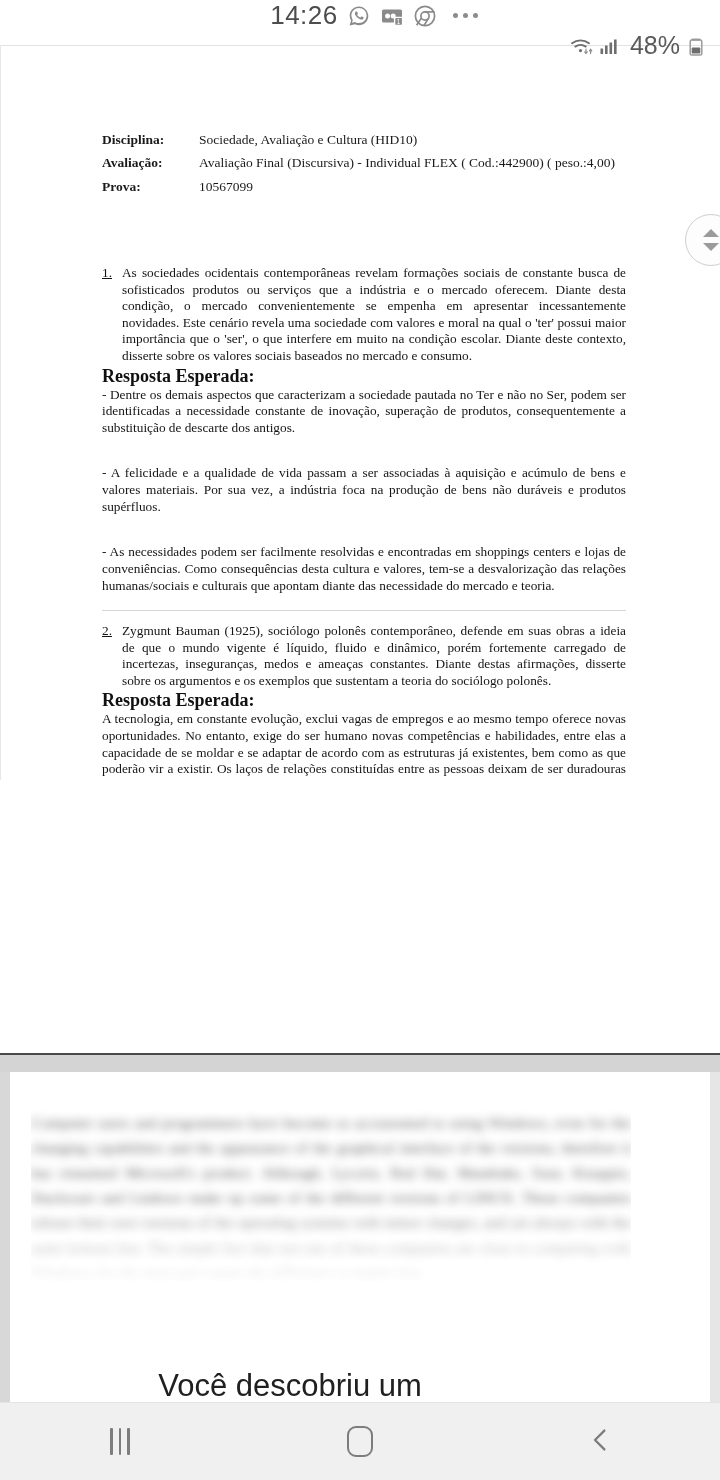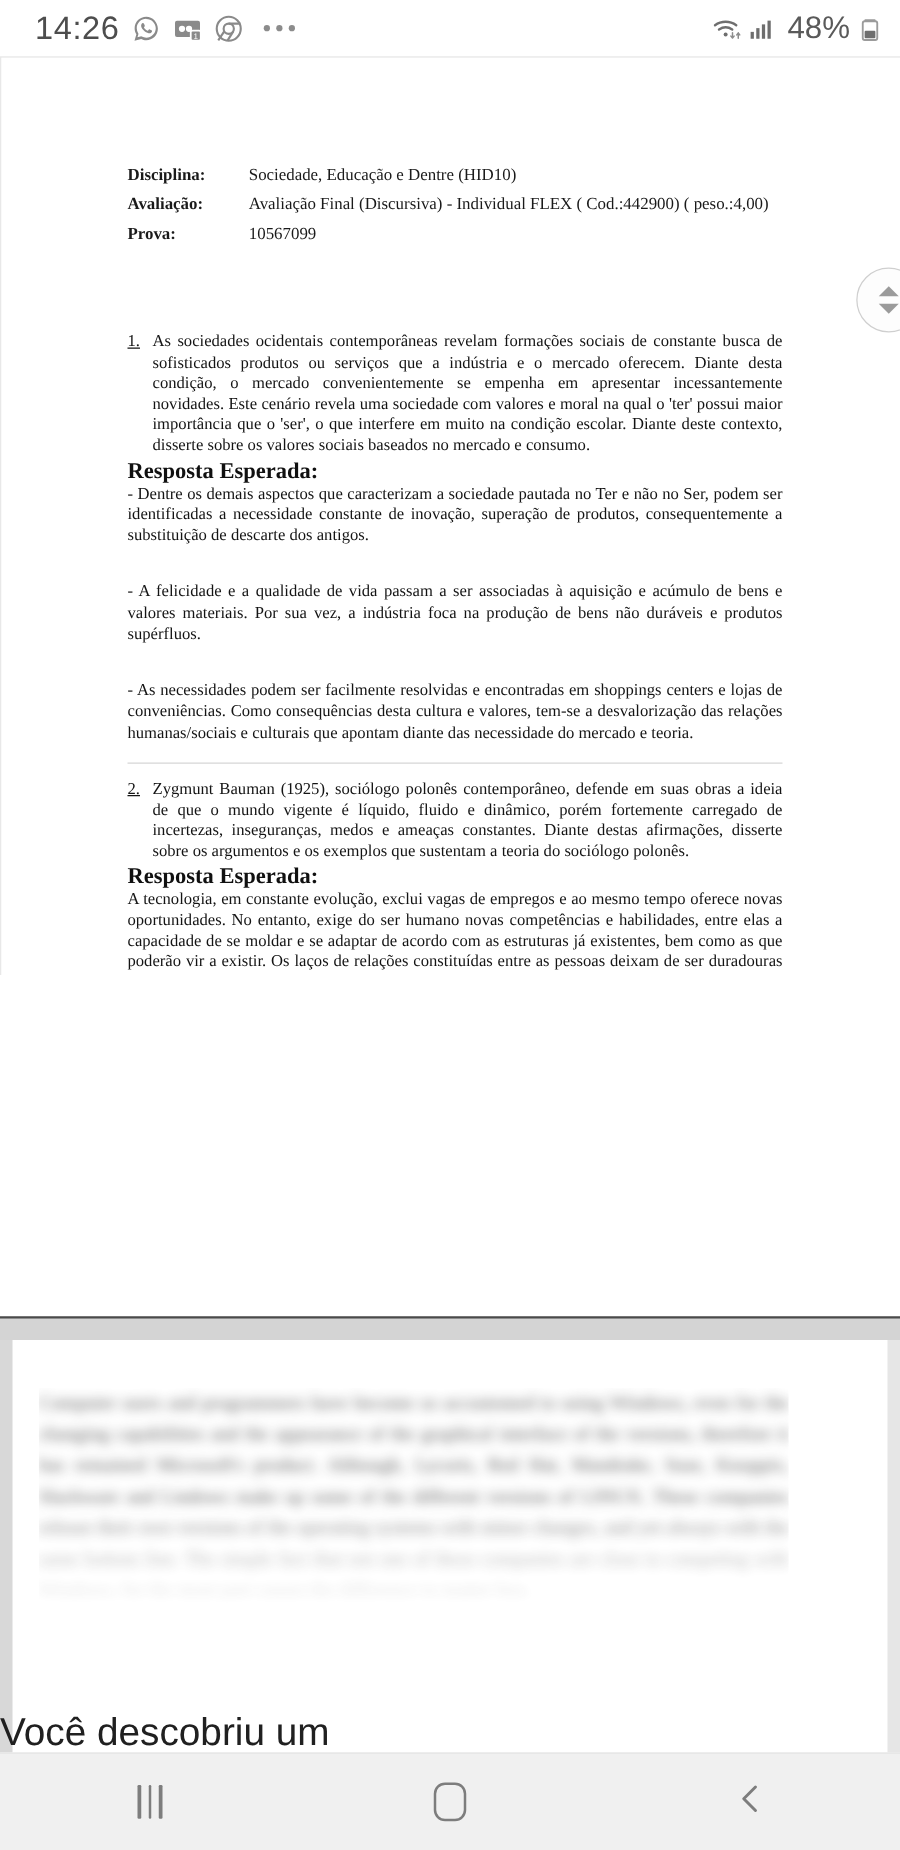--- a/index.html
+++ b/index.html
@@ -11,20 +11,21 @@
     position:relative;
   }
 
   
   .statusbar{
     position:absolute; top:0; left:0; width:720px; height:45px;
     background:#ffffff;
     display:flex; align-items:center;
     font-family:"Liberation Sans", sans-serif;
     z-index:40;
+    flex-direction:column;
   }
   .sb-left{ display:flex; align-items:center; padding-left:28px; gap:9px; }
   .sb-clock{ font-size:26px; color:#4d4d4d; letter-spacing:0.5px; font-weight:400; }
   .sb-icon{ width:24px; height:24px; display:block; }
   .sb-dots{ display:flex; gap:5px; margin-left:7px; align-items:center; }
   .sb-dots i{ width:5px; height:5px; border-radius:50%; background:#8c8c8c; display:block; }
   .sb-right{ margin-left:auto; display:flex; align-items:center; padding-right:12px; gap:4px; }
   .sb-batt-text{ font-size:25px; color:#5a5a5a; margin-left:5px; }
 
   
@@ -101,21 +102,21 @@
   .side-shade-l{
     position:absolute; top:1072px; left:0; width:10px; height:330px;
     background:#d8d8d8; z-index:13;
   }
   .side-shade-r{
     position:absolute; top:1072px; left:710px; width:10px; height:330px;
     background:#e6e6e6; z-index:13;
   }
   .toast{
     position:absolute; top:1368px; left:0; width:580px;
-    text-align:left;
+    text-align:center;
     font-family:"Liberation Sans", sans-serif;
     font-size:31px; color:#202020;
     z-index:20;
     white-space:nowrap;
   }
 
   
   .navbar{
     position:absolute; left:0; top:1402px; width:720px; height:78px;
     background:#f0f0f0;
@@ -199,21 +200,21 @@
     </span>
   </div>
 </div>
 
 <div class="page">
 
   <table class="meta">
     <tbody>
         <tr>
       <td class="k">Disciplina:</td>
-      <td class="v">Sociedade, Educação e Dentre (HID10)</td>
+      <td class="v">Sociedade, Avaliação e Cultura (HID10)</td>
     </tr>
     <tr>
       <td class="k">Avaliação:</td>
       <td class="v">Avaliação Final (Discursiva) - Individual FLEX ( Cod.:442900) ( peso.:4,00)</td>
     </tr>
     <tr>
       <td class="k">Prova:</td>
       <td class="v">10567099</td>
     </tr>
   </tbody>

